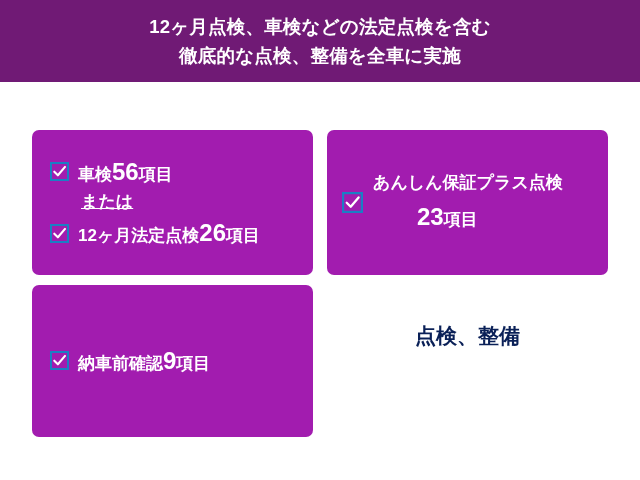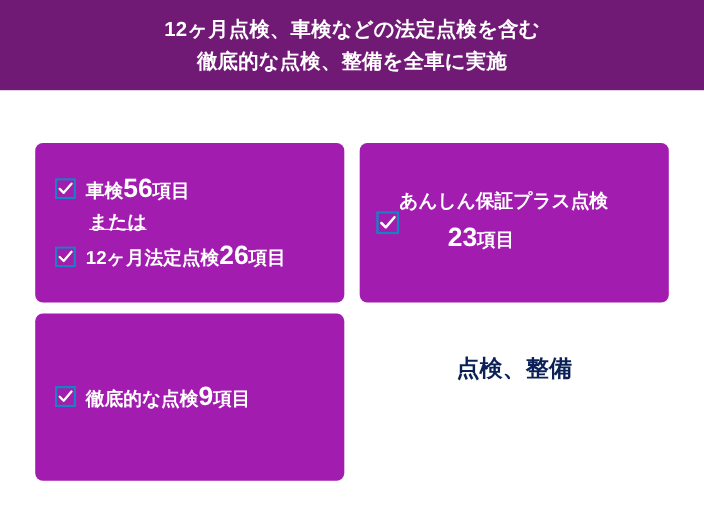--- a/index.html
+++ b/index.html
@@ -113,20 +113,21 @@
   }
 
   
   .card-2 .card-inner {
     padding-left: 15px;
     box-sizing: border-box;
   }
   .c2-wrap {
     display: flex;
     align-items: center;
+    gap: 10px;
     width: 100%;
   }
   .c2-lines {
     display: flex;
     flex-direction: column;
     justify-content: center;
     gap: 9px;
   }
   .c2-line-1 {
     color: #ffffff;
@@ -245,21 +246,21 @@
   </div>
 
   <div class="card card-3">
     <div class="card-inner">
       <div class="c3-row">
         <svg class="checkbox" viewBox="0 0 20 20">
           <rect x="1" y="1" width="18" height="18" fill="none" stroke="#1b7fc4" stroke-width="2.2"></rect>
           <path d="M4.5 10.2 L8.3 14 L15.8 5.2" fill="none" stroke="#ffffff" stroke-width="2.2" stroke-linecap="round" stroke-linejoin="round"></path>
         </svg>
         <div class="card-text">
-          <span class="sm">徹底的な点検</span><span class="num">9</span><span class="sm">項目</span>
+          <span class="sm">納車前確認</span><span class="num">9</span><span class="sm">項目</span>
         </div>
       </div>
     </div>
   </div>
 
   <div class="summary">
     <div class="summary-line">点検、整備</div>
   </div>
 
 </div>

